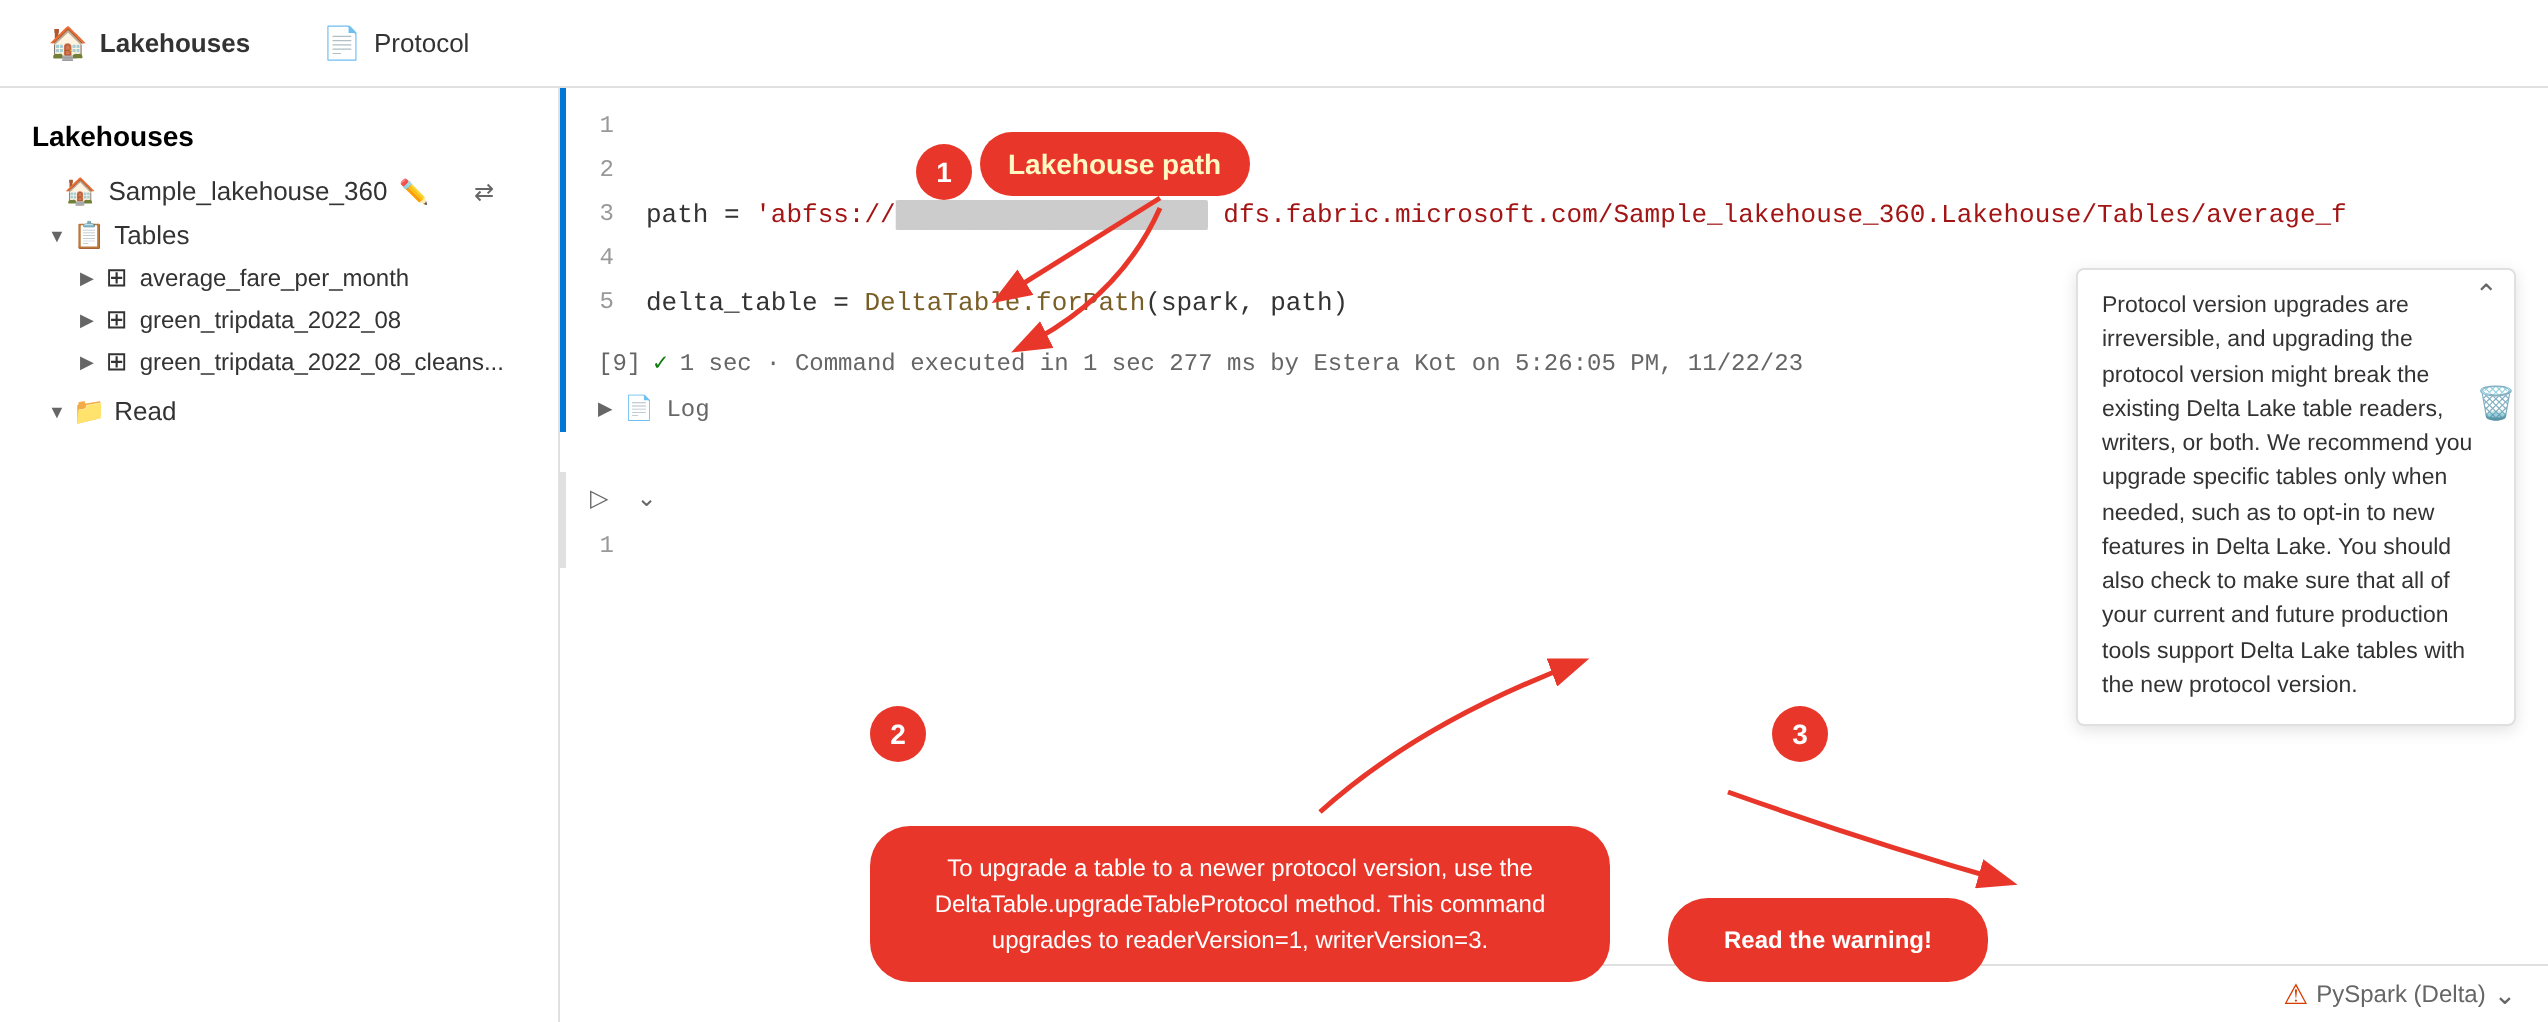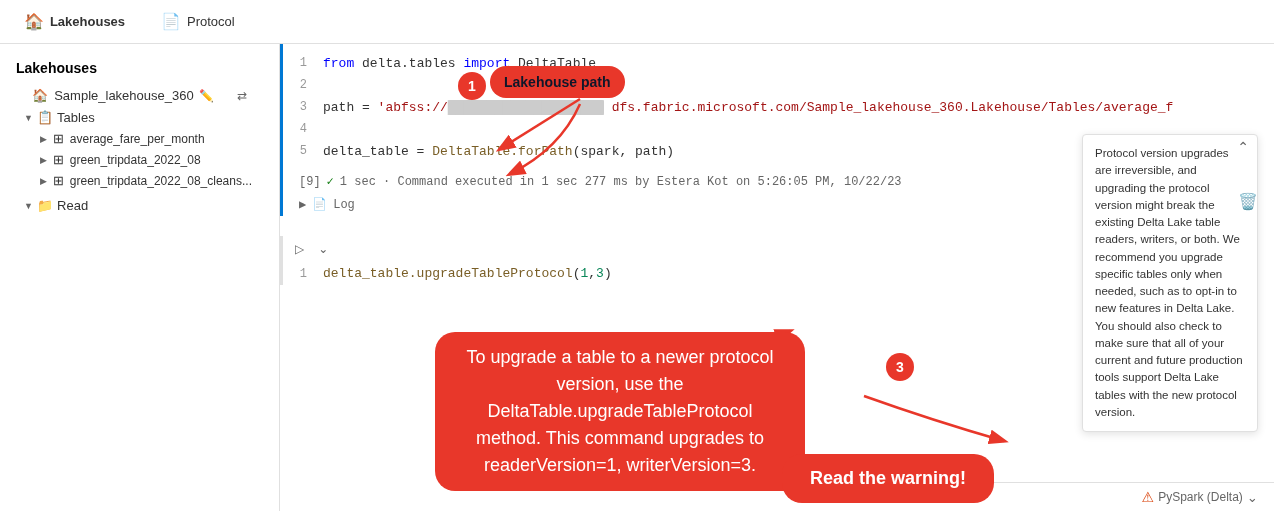--- a/index.html
+++ b/index.html
@@ -49,21 +49,21 @@
     .num { color: #098658; }
 
     .exec-status { display: flex; align-items: center; gap: 6px; padding: 4px 16px; color: #666; font-size: 12px; }
     .exec-check { color: #107c10; }
 
     .log-row { display: flex; align-items: center; gap: 6px; padding: 4px 16px; color: #666; font-size: 12px; cursor: pointer; }
     .cell-btn { background: none; border: none; cursor: pointer; color: #666; font-size: 12px; padding: 2px 4px; }
 
     
     .warning-tooltip {
-      position: absolute; top: 90px; right: 16px; width: 176px;
+      position: absolute; top: 90px; right: 16px; width: 220px;
       background: #fff; border: 1px solid #e0e0e0; border-radius: 4px;
       padding: 10px 12px; font-size: 11.5px; color: #333; line-height: 1.5;
       box-shadow: 0 2px 8px rgba(0,0,0,0.12);
     }
 
     
     .bottom-toolbar {
       position: absolute; bottom: 0; right: 0; width: calc(100% - 280px);
       display: flex; align-items: center; justify-content: flex-end;
       padding: 6px 16px; border-top: 1px solid #e0e0e0; background: #fff;
@@ -145,21 +145,20 @@
       </div>
     </div>
 
     <div class="content-area">
 
       <div class="code-editor">
         <div class="code-cell">
           <div class="code-lines">
             <div class="code-line">
               <span class="line-num">1</span>
-              <span class="line-content"><span class="kw">from</span> delta.tables <span class="kw">import</span> DeltaTable</span>
             </div>
             <div class="code-line">
               <span class="line-num">2</span>
               <span class="line-content"></span>
             </div>
             <div class="code-line">
               <span class="line-num">3</span>
               <span class="line-content">path = <span class="str">'abfss://<span style="background:#ccc;color:#ccc;border-radius:2px;">████████████████████</span> dfs.fabric.microsoft.com/Sample_lakehouse_360.Lakehouse/Tables/average_f</span></span>
             </div>
             <div class="code-line">
@@ -167,37 +166,36 @@
               <span class="line-content"></span>
             </div>
             <div class="code-line">
               <span class="line-num">5</span>
               <span class="line-content">delta_table = <span class="fn">DeltaTable.forPath</span>(spark, path)</span>
             </div>
           </div>
           <div class="exec-status">
             <span style="color:#666;">[9]</span>
             <span class="exec-check">✓</span>
-            <span>1 sec · Command executed in 1 sec 277 ms by Estera Kot on 5:26:05 PM, 10/22/23</span>
+            <span>1 sec · Command executed in 1 sec 277 ms by Estera Kot on 5:26:05 PM, 11/22/23</span>
           </div>
           <div class="log-row">
             <span>▶</span>
             <span>📄</span>
             <span>Log</span>
           </div>
         </div>
 
         <div style="margin-top: 20px; border-left: 3px solid #e0e0e0; margin-left: 0;">
           <div style="display:flex; align-items:center; gap:6px; padding: 4px 0 4px 8px;">
             <button class="cell-btn">▷</button>
             <button class="cell-btn">⌄</button>
           </div>
           <div class="code-line" style="padding: 4px 0;">
             <span class="line-num">1</span>
-            <span class="line-content"><span class="fn">delta_table.upgradeTableProtocol</span>(<span class="num">1</span>,<span class="num">3</span>)</span>
           </div>
         </div>
       </div>
 
       <div class="warning-tooltip">
         <p>Protocol version upgrades are irreversible, and upgrading the protocol version might break the existing Delta Lake table readers, writers, or both. We recommend you upgrade specific tables only when needed, such as to opt-in to new features in Delta Lake. You should also check to make sure that all of your current and future production tools support Delta Lake tables with the new protocol version.</p>
         <button style="position:absolute; top:4px; right:8px; background:none; border:none; cursor:pointer; font-size:14px; color:#666;">⌃</button>
       </div>
 
       <div class="delete-icon-area">🗑️</div>
@@ -205,21 +203,21 @@
       <div class="bottom-toolbar">
         <span class="warning-icon">⚠</span>
         <span>PySpark (Delta)</span>
         <button style="background:none;border:none;cursor:pointer;color:#666;">⌄</button>
       </div>
 
       <div class="annotation-bubble" style="top: 28px; left: 178px; z-index:20;">
         <span>1</span>
       </div>
 
-      <div style="position:absolute; top:22px; left:210px; background:#e8372a; color:#0f172a; border-radius:16px; padding:8px 14px; font-size:14px; font-weight:600; z-index:20;">
+      <div style="position:absolute; top:22px; left:210px; background:#e8372a; color:#fef9c3; border-radius:16px; padding:8px 14px; font-size:14px; font-weight:600; z-index:20;">
         <span>Lakehouse path</span>
       </div>
 
       <svg class="arrow-svg" style="top:50px; left:200px; width:220px; height:60px;">
         <defs>
           <marker id="arrowhead1" markerWidth="8" markerHeight="6" refX="6" refY="3" orient="auto">
             <polygon points="0 0, 8 3, 0 6" fill="#e8372a"></polygon>
           </marker>
         </defs>
         <path d="M 100 5 Q 60 30 20 55" stroke="#e8372a" stroke-width="2.5" fill="none" marker-end="url(#arrowhead1)"></path>
@@ -231,38 +229,38 @@
             <polygon points="0 0, 8 3, 0 6" fill="#e8372a"></polygon>
           </marker>
         </defs>
         <path d="M 100 5 Q 80 50 30 75" stroke="#e8372a" stroke-width="2.5" fill="none" marker-end="url(#arrowhead1b)"></path>
       </svg>
 
       <div class="annotation-bubble" style="bottom:130px; left:155px; z-index:20;">
         <span>2</span>
       </div>
 
-      <div style="position:absolute; bottom:20px; left:155px; background:#e8372a; color:#fff; border-radius:20px; padding:12px 20px; font-size:18px; font-weight:500; z-index:20; max-width:370px; text-align:center; line-height:1.5;">
+      <div style="position:absolute; bottom:20px; left:155px; background:#e8372a; color:#fff; border-radius:20px; padding:12px 20px; font-size:12px; font-weight:500; z-index:20; max-width:370px; text-align:center; line-height:1.5;">
         <span>To upgrade a table to a newer protocol version, use the DeltaTable.upgradeTableProtocol method. This command upgrades to readerVersion=1, writerVersion=3.</span>
       </div>
 
       <svg class="arrow-svg" style="bottom:100px; left:350px; width:180px; height:100px;">
         <defs>
           <marker id="arrowhead2" markerWidth="8" markerHeight="6" refX="6" refY="3" orient="auto">
             <polygon points="0 0, 8 3, 0 6" fill="#e8372a"></polygon>
           </marker>
         </defs>
         <path d="M 30 95 Q 80 50 160 20" stroke="#e8372a" stroke-width="2.5" fill="none" marker-end="url(#arrowhead2)"></path>
       </svg>
 
       <div class="annotation-bubble" style="bottom:130px; right:360px; z-index:20;">
         <span>3</span>
       </div>
 
-      <div style="position:absolute; bottom:8px; right:280px; background:#e8372a; color:#fff; border-radius:20px; padding:14px 28px; font-size:18px; font-weight:600; z-index:20; text-align:right;">
+      <div style="position:absolute; bottom:20px; right:280px; background:#e8372a; color:#fff; border-radius:20px; padding:14px 28px; font-size:12px; font-weight:600; z-index:20; text-align:right;">
         <span>Read the warning!</span>
       </div>
 
       <svg class="arrow-svg" style="bottom:60px; right:260px; width:180px; height:60px;">
         <defs>
           <marker id="arrowhead3" markerWidth="8" markerHeight="6" refX="6" refY="3" orient="auto">
             <polygon points="0 0, 8 3, 0 6" fill="#e8372a"></polygon>
           </marker>
         </defs>
         <path d="M 30 5 Q 100 30 170 50" stroke="#e8372a" stroke-width="2.5" fill="none" marker-end="url(#arrowhead3)"></path>

